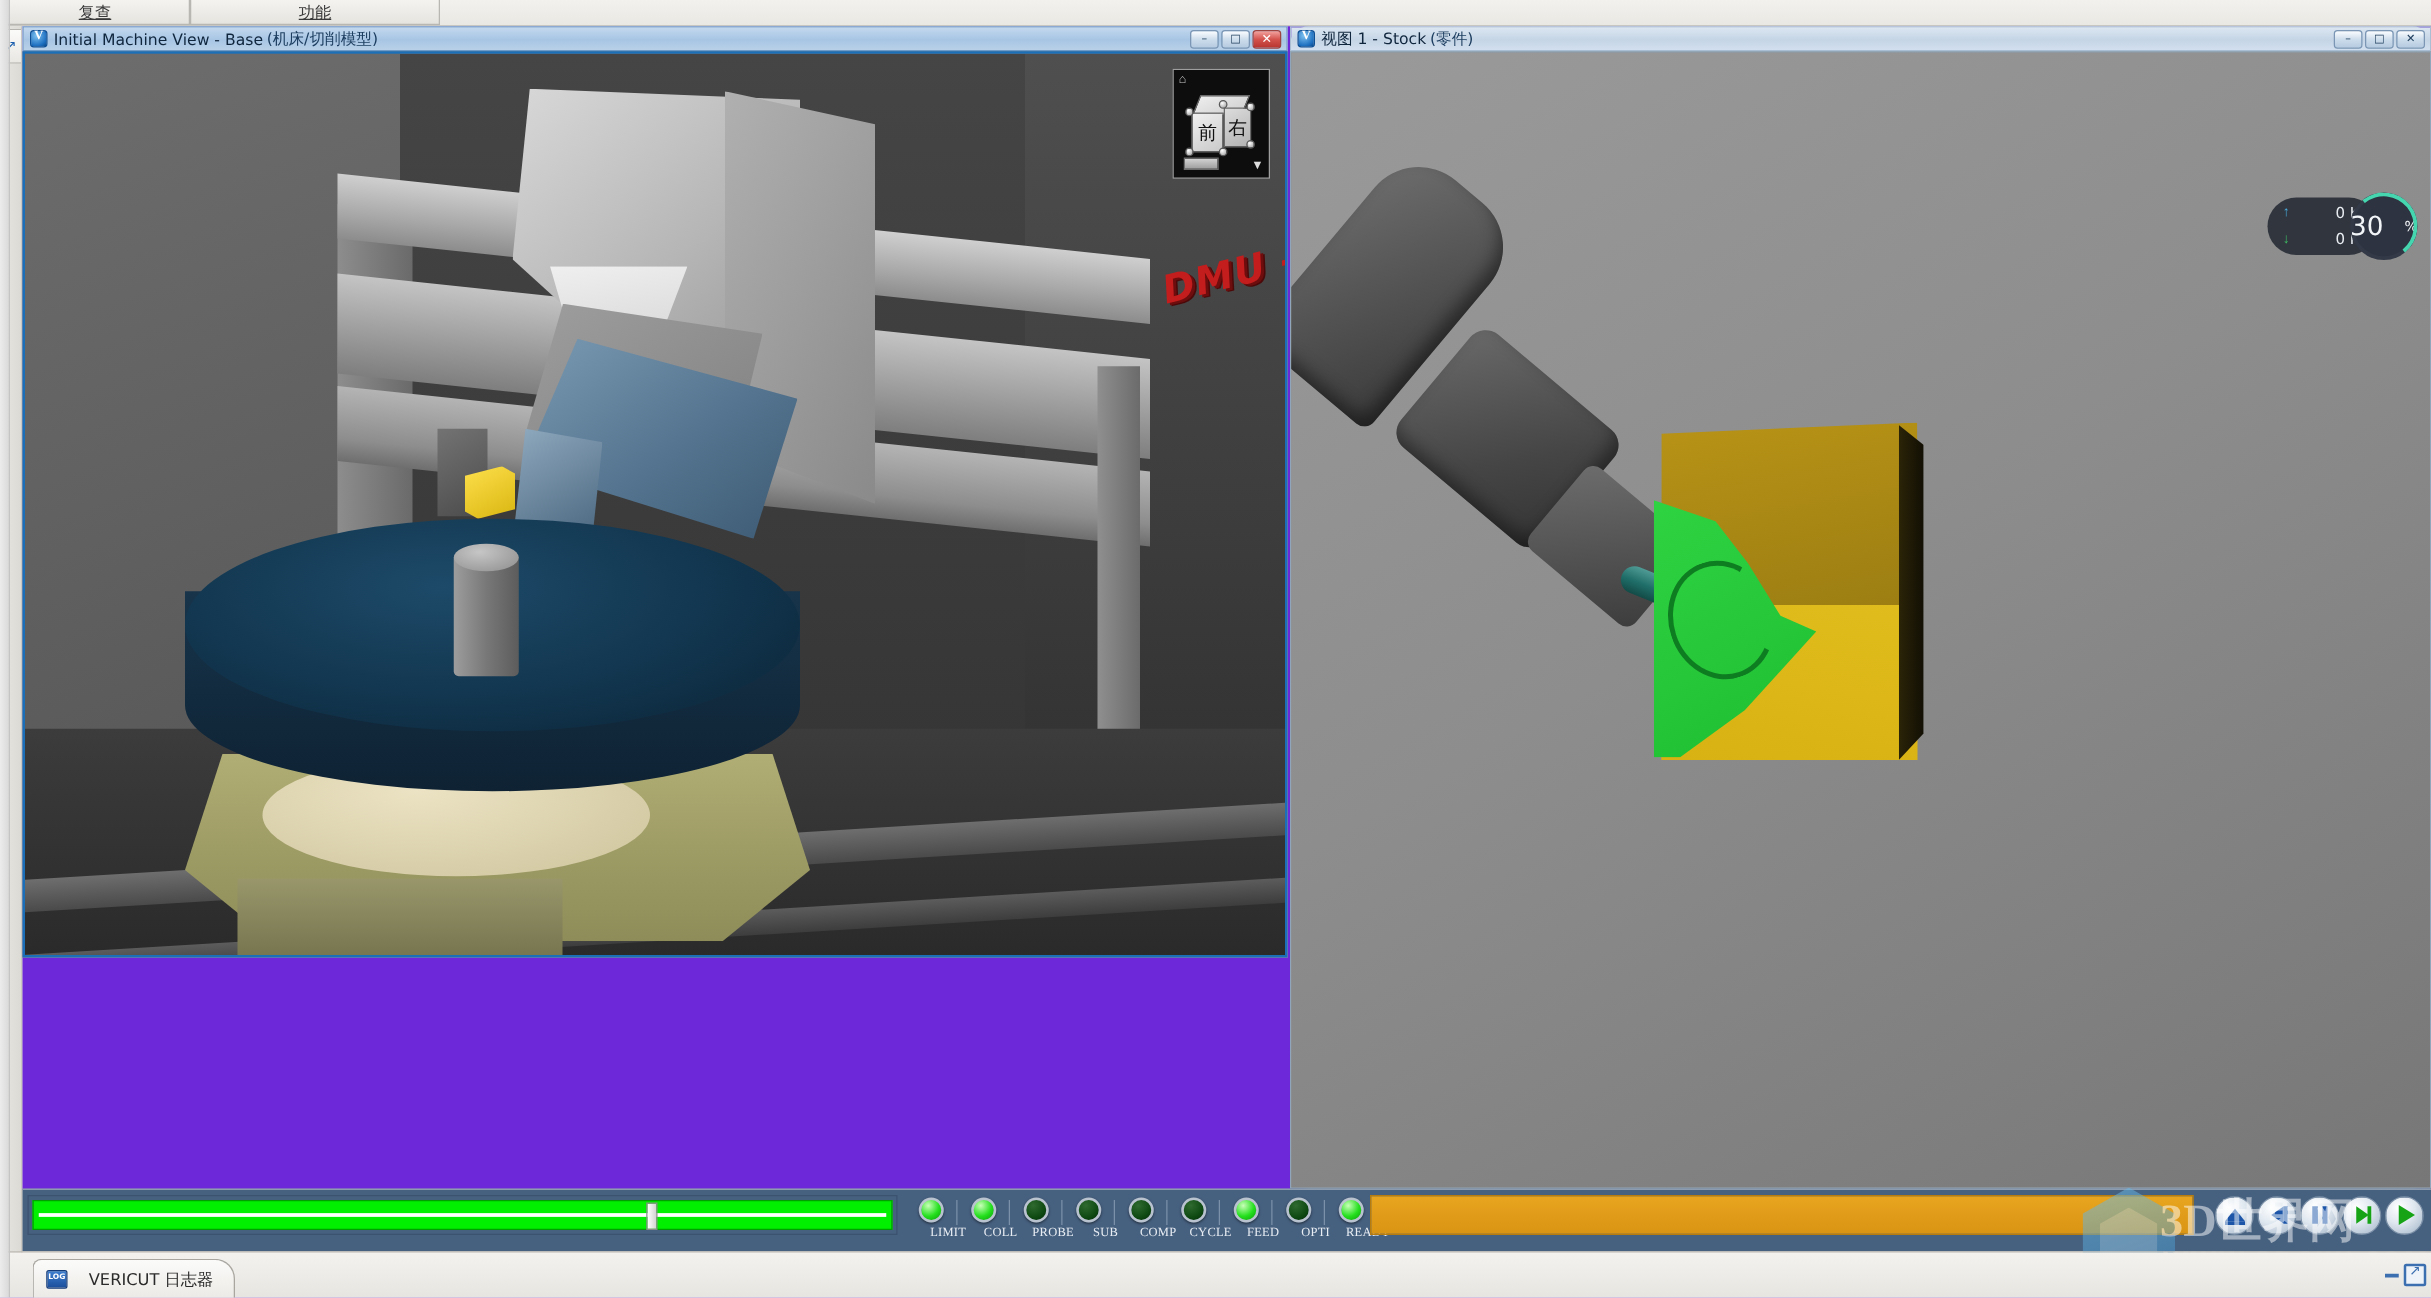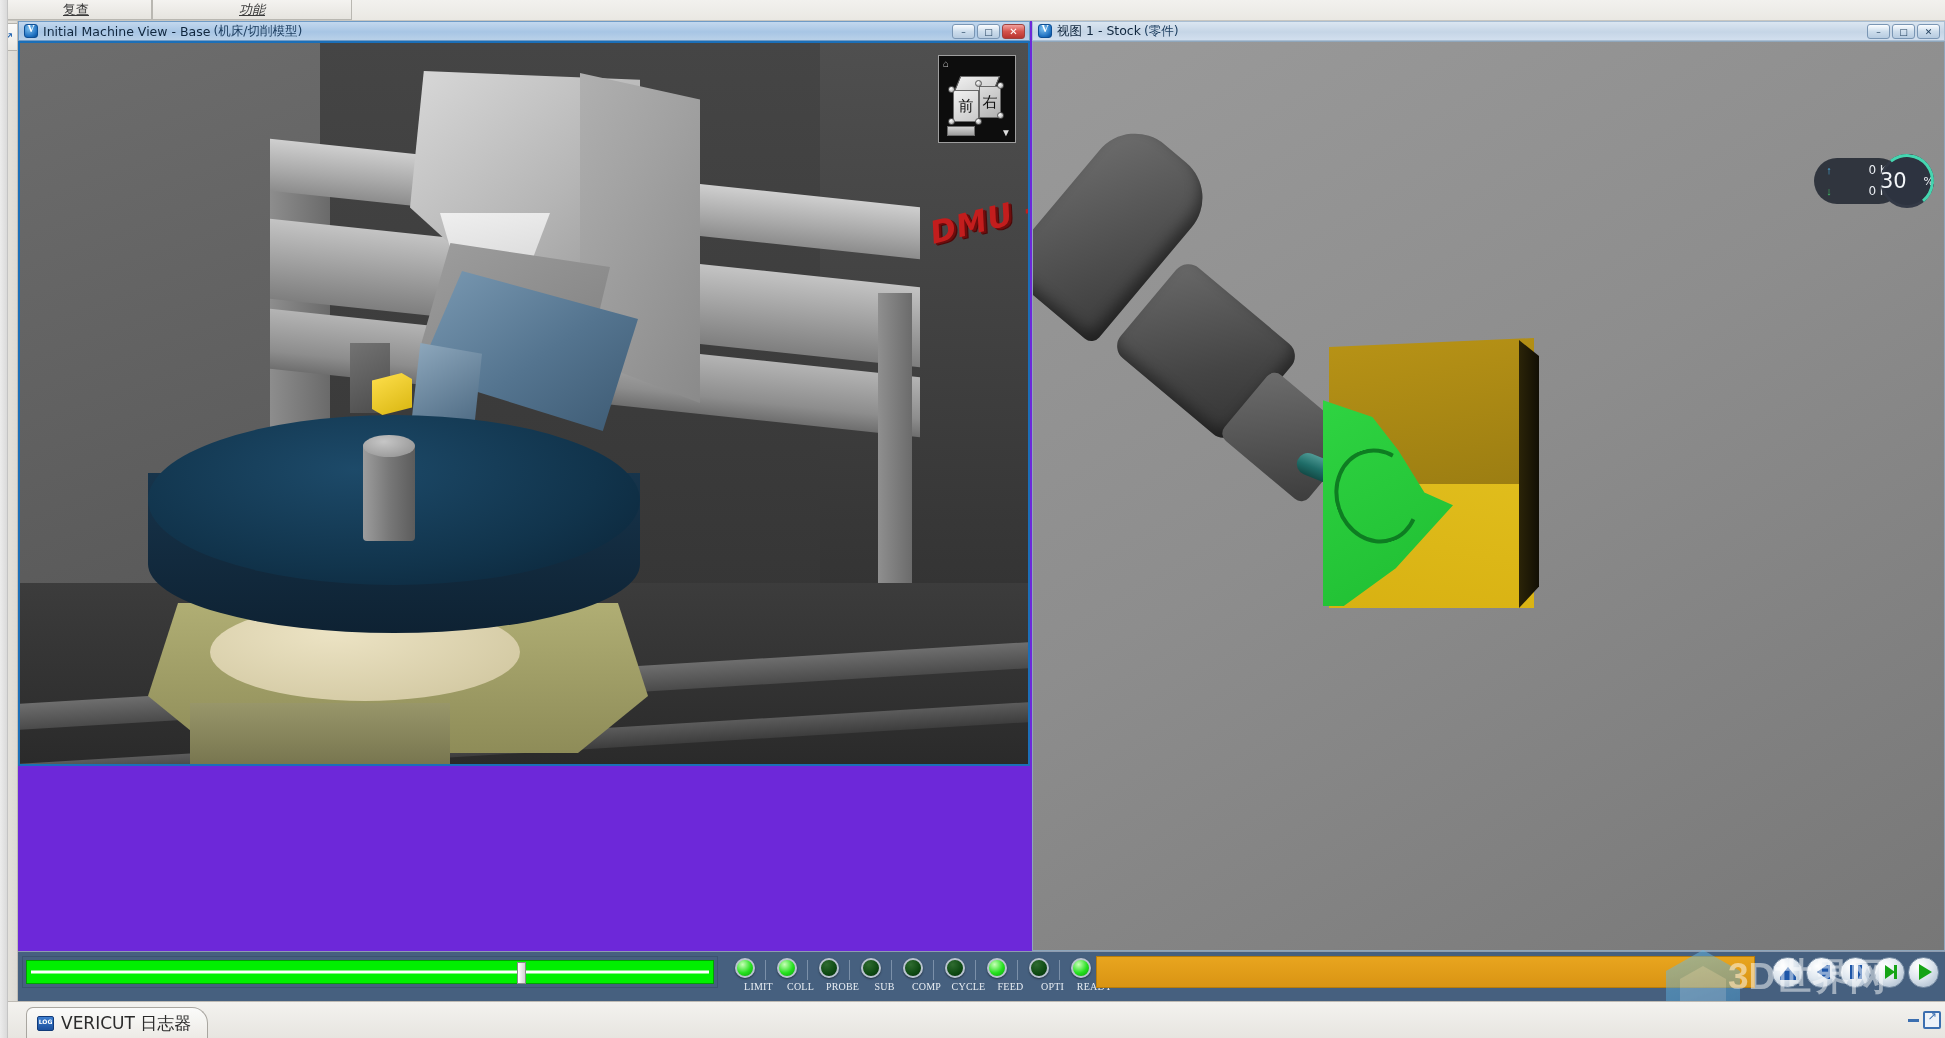--- a/index.html
+++ b/index.html
@@ -21,21 +21,21 @@
   .menu-tab {
     position: absolute; top: 0; height: 20px;
     border: 1px solid #b9b7b1; border-top: none;
     background: linear-gradient(#f4f3f0, #e6e4df);
     display: flex; align-items: center; justify-content: center;
     font-size: 13px; color: #3a3a3a;
     font-family: "DejaVu Sans", sans-serif;
   }
   .menu-tab span { text-decoration: underline; }
   .menu-tab.t1 { left: 0px; width: 152px; }
-  .menu-tab.t2 { left: 152px; width: 200px; font-style: italic; }
+  .menu-tab.t2 { left: 152px; width: 200px; }
   .menu-filler {
     position: absolute; left: 352px; top: 0; width: 1593px; height: 20px;
     background: linear-gradient(#f2f1ee, #eae8e3);
   }
 
   
   .left-rail {
     position: absolute; left: 0; top: 21px; width: 18px; height: 988px;
     background: linear-gradient(90deg,#e9e7e2,#dcdad4);
     border-right: 1px solid #c0bdb7;
@@ -450,42 +450,42 @@
     clip-path: polygon(50% 0%, 100% 25%, 100% 75%, 50% 100%, 0% 75%, 0% 25%);
   }
   .wm-hex::after {
     content: ""; position: absolute; left: 14px; top: 16px; width: 46px; height: 52px;
     background: rgba(255,255,255,.28);
     clip-path: polygon(50% 0%, 100% 25%, 100% 75%, 50% 100%, 0% 75%, 0% 25%);
   }
   .wm-txt {
     position: absolute; left: 64px; top: 6px;
     font-size: 37px; font-weight: bold; color: rgba(255,255,255,.80);
-    font-family: Liberation Sans, sans-serif; white-space: nowrap;
+    font-family: Liberation Serif, serif; white-space: nowrap;
   }
   .wm-url {
     position: absolute; left: 66px; top: 52px;
     font-size: 19px; font-weight: bold; color: rgba(255,255,255,.80);
     letter-spacing: 1.5px; font-family: "DejaVu Sans", sans-serif;
   }
 
   
   .tabstrip {
     position: absolute; left: 0; top: 1001px; width: 1945px; height: 37px;
     background: linear-gradient(#f3f2ef,#e7e5e0);
     border-top: 1px solid #bdbab4;
   }
   .btab {
     position: absolute; left: 26px; top: 5px; height: 32px;
     padding: 0 16px 0 10px;
-    display: flex; align-items: center; gap: 7px;
+    display: flex; align-items: center; gap: 17px;
     background: linear-gradient(#fbfbfa,#eceae5);
     border: 1px solid #a9a6a0; border-bottom: none;
     border-radius: 7px 16px 0 0;
-    font-size: 17px; color: #2b2b2b;
+    font-size: 13px; color: #2b2b2b;
     font-family: "DejaVu Sans", sans-serif;
   }
   .logicon {
     width: 17px; height: 15px; border-radius: 2px;
     background: linear-gradient(#3e7fd0,#1b4f9c);
     border: 1px solid #123a78; position: relative; flex: 0 0 auto;
   }
   .logicon::after {
     content: "LOG"; position: absolute; left: 0; right: 0; top: 1px;
     text-align: center; font-size: 6px; font-weight: bold; color: #fff;

